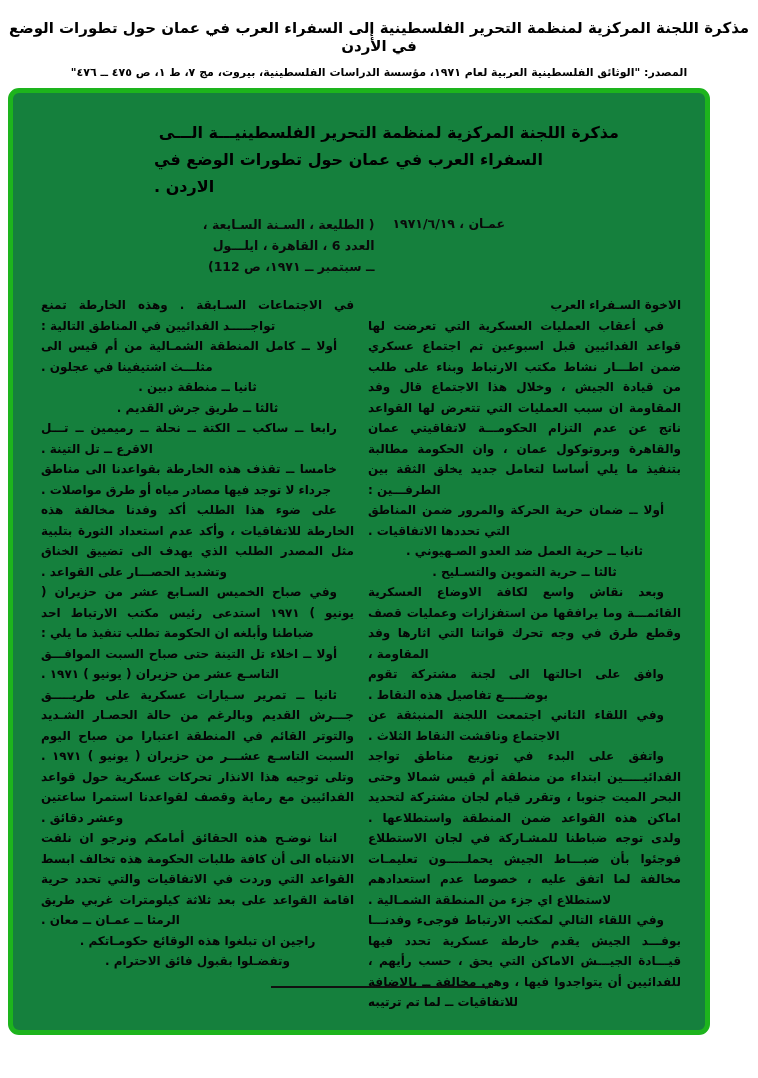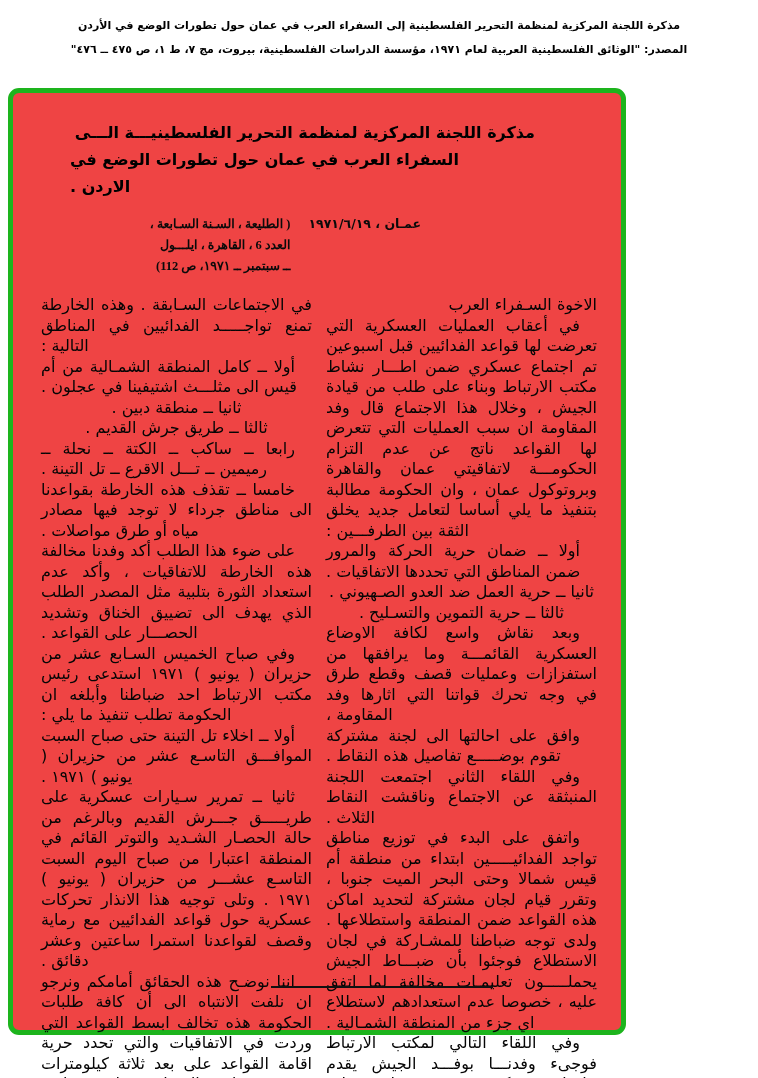--- a/index.html
+++ b/index.html
@@ -2,46 +2,46 @@
 <html lang="ar" dir="rtl"><head>
 <meta charset="utf-8">
 <style>
   html,body { margin:0; padding:0; background:#ffffff; }
   .page {
     position:relative; width:758px; height:1078px; background:#ffffff;
     font-family:"DejaVu Sans", sans-serif; color:#0a0a0a; direction:rtl; overflow:hidden;
   }
   
   .top-header { text-align:center; padding-top:19px; }
-  .hdr-title { font-size:11px; font-weight:bold; letter-spacing:0; color:#000; }
+  .hdr-title { font-size:15px; font-weight:bold; letter-spacing:0; color:#000; }
   .hdr-source { font-size:11px; font-weight:bold; margin-top:11px; color:#000; }
   
   .doc-frame {
-    position:absolute; top:88px; left:8px; width:618px; height:947px;
+    position:absolute; top:88px; left:8px; width:702px; height:947px;
     box-sizing:border-box; border:5px solid #1db41d; border-radius:11px;
-    background:#ef4444;
+    background:#15803d;
   }
   
   .doc-title {
     margin:26px 86px 0 0; width:465px;
     font-size:16px; font-weight:bold; line-height:27px; color:#000;
   }
   .doc-title .l1 { text-align:right; }
   .doc-title .l2 { text-align:left; padding-right:30px; }
   
   .cite-row {
     display:flex; align-items:flex-start; gap:18px;
     margin:14px 200px 0 0; font-size:12.5px; font-weight:bold;
   }
   .dateline { white-space:nowrap; padding-top:2px; }
-  .citation { text-align:right; line-height:21px; white-space:nowrap;font-family:Liberation Serif, serif; }
+  .citation { text-align:right; line-height:21px; white-space:nowrap; }
   
   .columns { display:flex; gap:14px; margin:18px 24px 0 28px; }
   .col {
-    width:333px; font-size:16px; font-weight:normal; line-height:20.5px; color:#050505;
+    width:333px; font-size:12px; font-weight:bold; line-height:20.5px; color:#050505;
   }
   .bp { margin:0; }
   .para        { text-align:justify; text-align-last:left; text-indent:17px; }
   .para-noindent{ text-align:justify; text-align-last:left; text-indent:0; }
   .item        { text-align:center; text-indent:0; }
   .salutation  { text-align:right; text-indent:0; }
   
   .end-rule {
     position:absolute; bottom:42px; left:258px; width:222px; height:2px;
     background:#101010;

